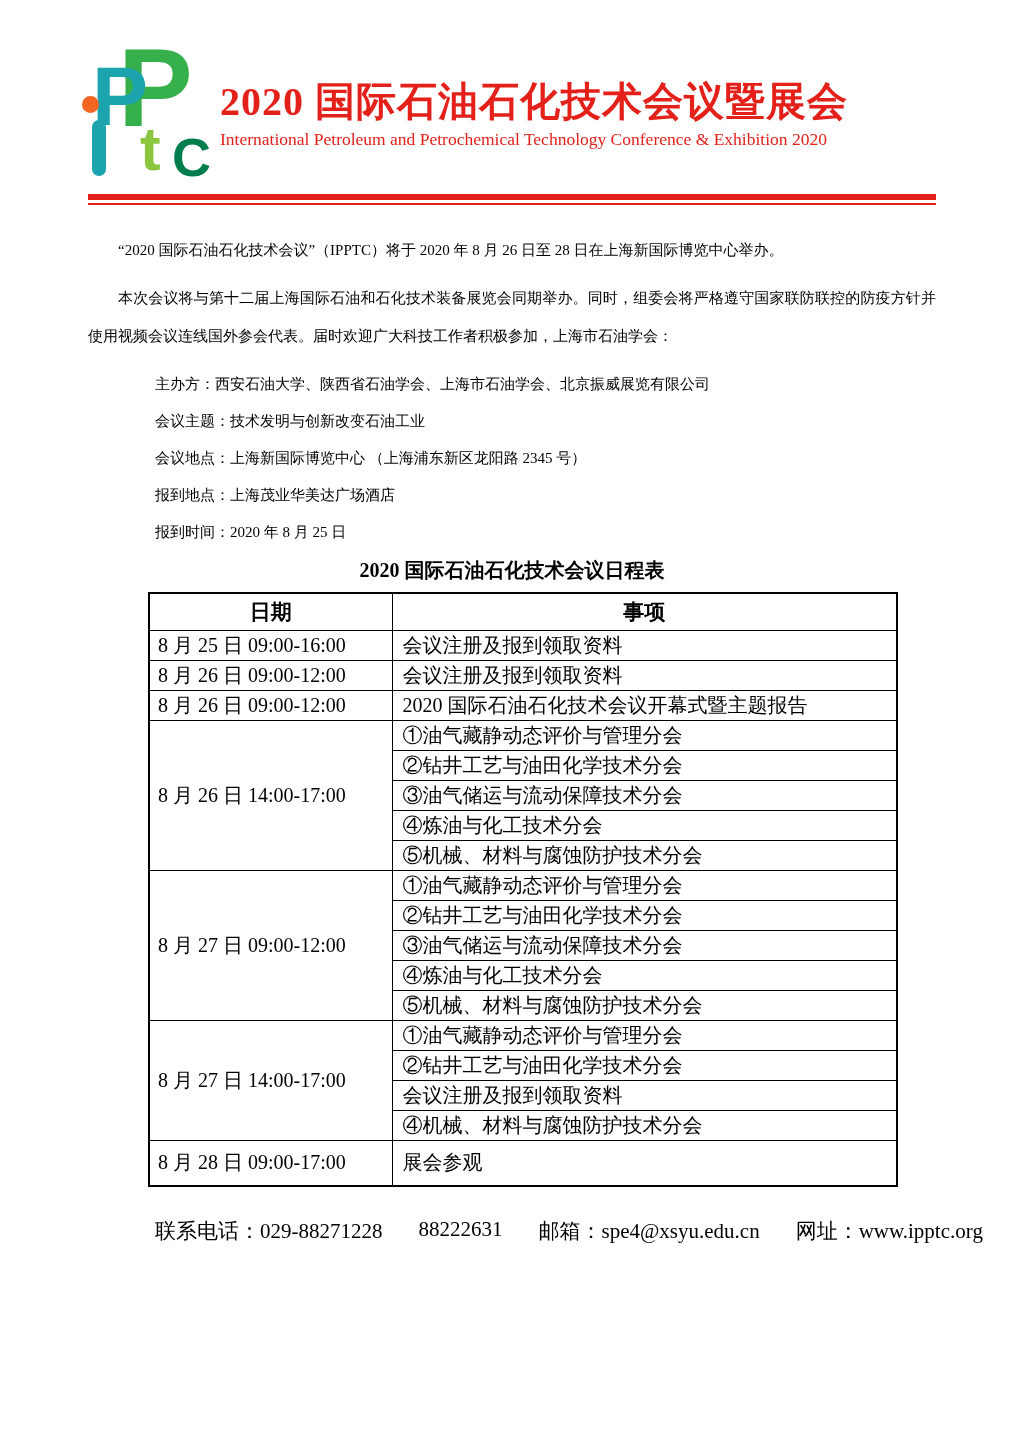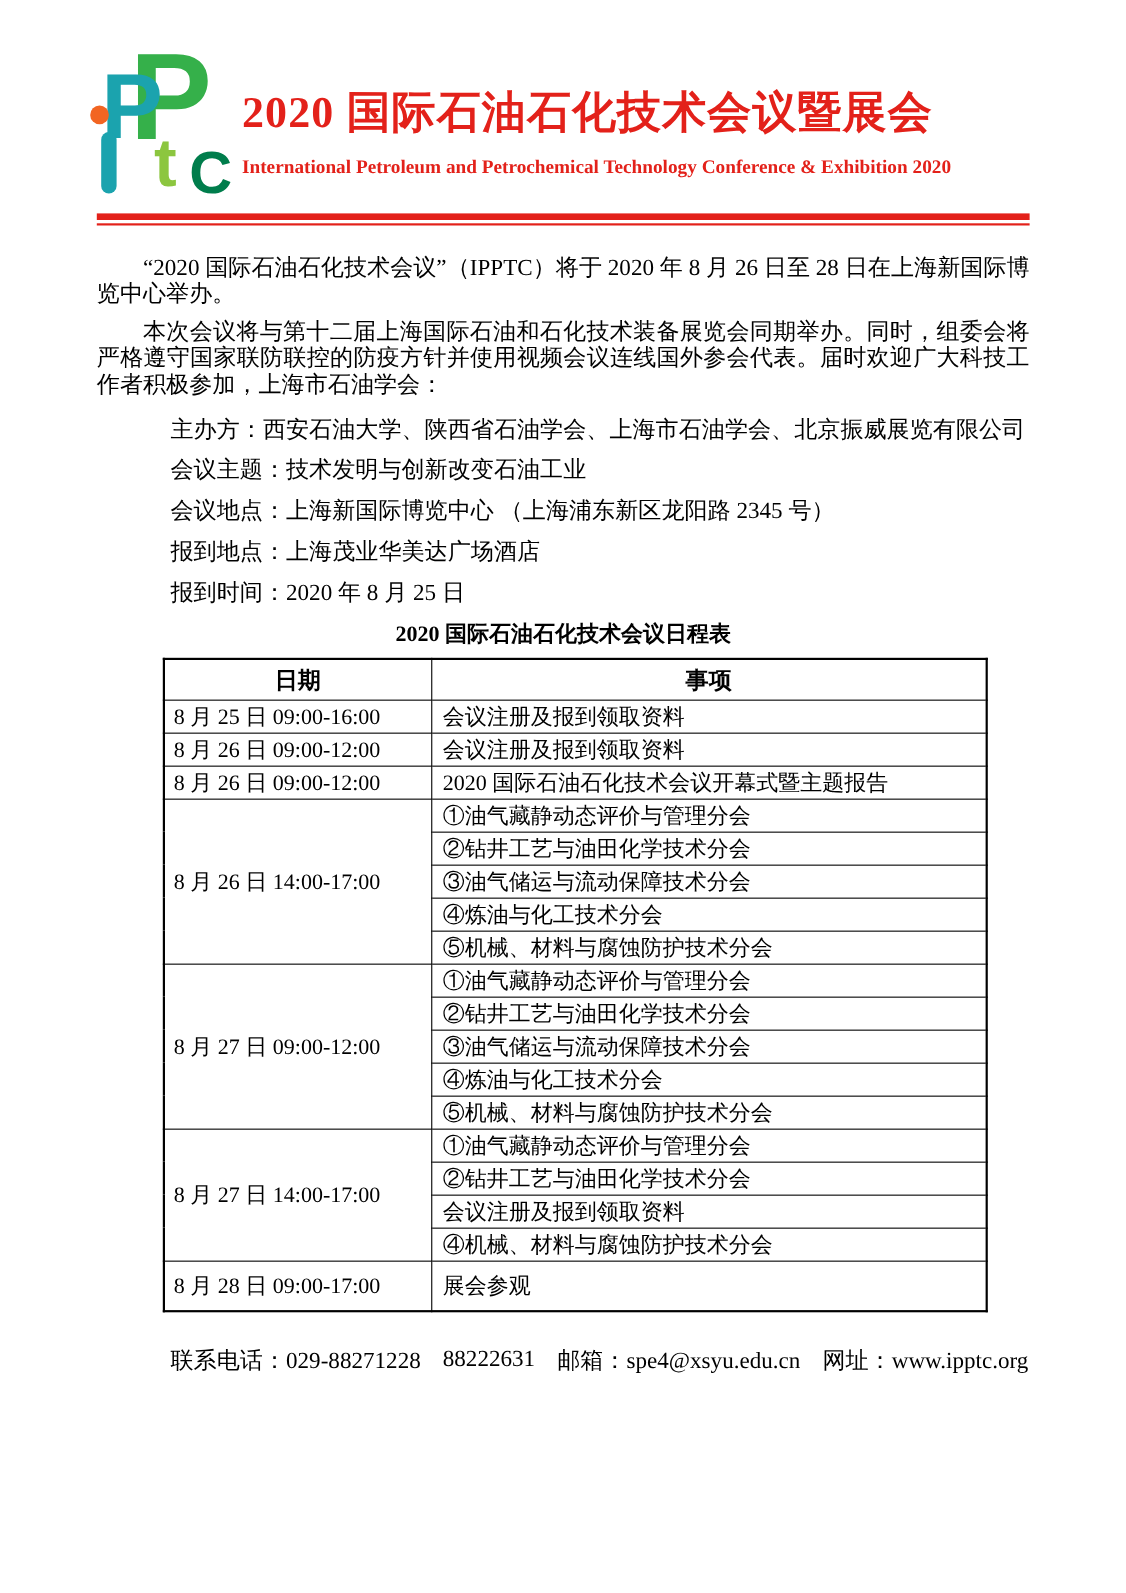--- a/index.html
+++ b/index.html
@@ -32,43 +32,43 @@
   .logo-i-stem  {
     position: absolute; left: 4px; top: 72px;
     width: 14px; height: 56px; border-radius: 7px;
   }
   .logo-i-dot {
     position: absolute; left: -6px; top: 48px;
     width: 17px; height: 17px; border-radius: 50%;
   }
   .title-block { flex: 1; padding-top: 26px; }
   .title-cn { font-size: 40px; font-weight: bold; letter-spacing: 1px; white-space: nowrap; }
-  .title-en { font-size: 17.5px; font-weight: bold; margin-top: 12px; white-space: nowrap; }
+  .title-en { font-size: 17.5px; font-weight: normal; margin-top: 0; white-space: nowrap; }
 
   .rule-thick { height: 6px; margin-top: 10px; }
   .rule-thin  { height: 2px; margin-top: 3px; }
 
   
   .notice-title {
     text-align: center;
     font-size: 27px;
     margin-top: 24px;
     letter-spacing: 4px;
   }
   .para {
-    font-size: 21px;
-    line-height: 24px;
+    font-size: 15px;
+    line-height: 38px;
     text-align: justify;
     text-indent: 2em;
   }
   .para-1 { margin-top: 26px; }
   .para-2 { margin-top: 10px; }
 
   .details { margin-top: 11px; margin-left: 67px; }
-  .detail-line { font-size: 21px; line-height: 37px; }
+  .detail-line { font-size: 15px; line-height: 37px; }
 
   
   .caption {
     text-align: center;
     font-weight: bold;
     font-size: 20px;
     margin-top: 6px;
   }
   table.schedule {
     border-collapse: collapse;
@@ -86,21 +86,21 @@
     font-size: 21px;
   }
   th.col-date { width: 243px; }
   td.date-cell  { padding-left: 8px;  vertical-align: middle; height: 30px; }
   td.event-cell { padding-left: 10px; vertical-align: middle; height: 30px; }
   tr:last-child td { height: 46px; }
 
   
   .footer {
     display: flex;
-    gap: 20px;
+    gap: 36px;
     margin-top: 30px;
     margin-left: 67px;
     font-size: 21px;
     white-space: nowrap;
   }
 </style>
 </head>
 <body>
 
 <div class="page">

